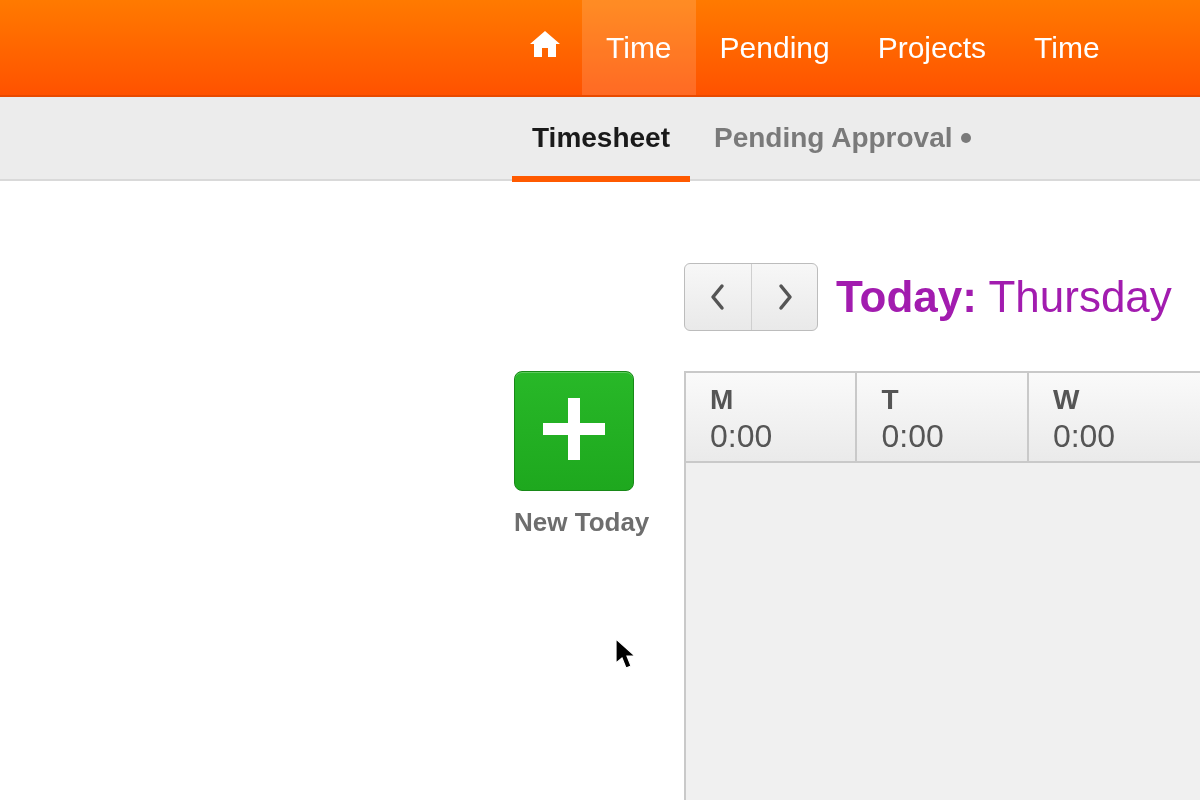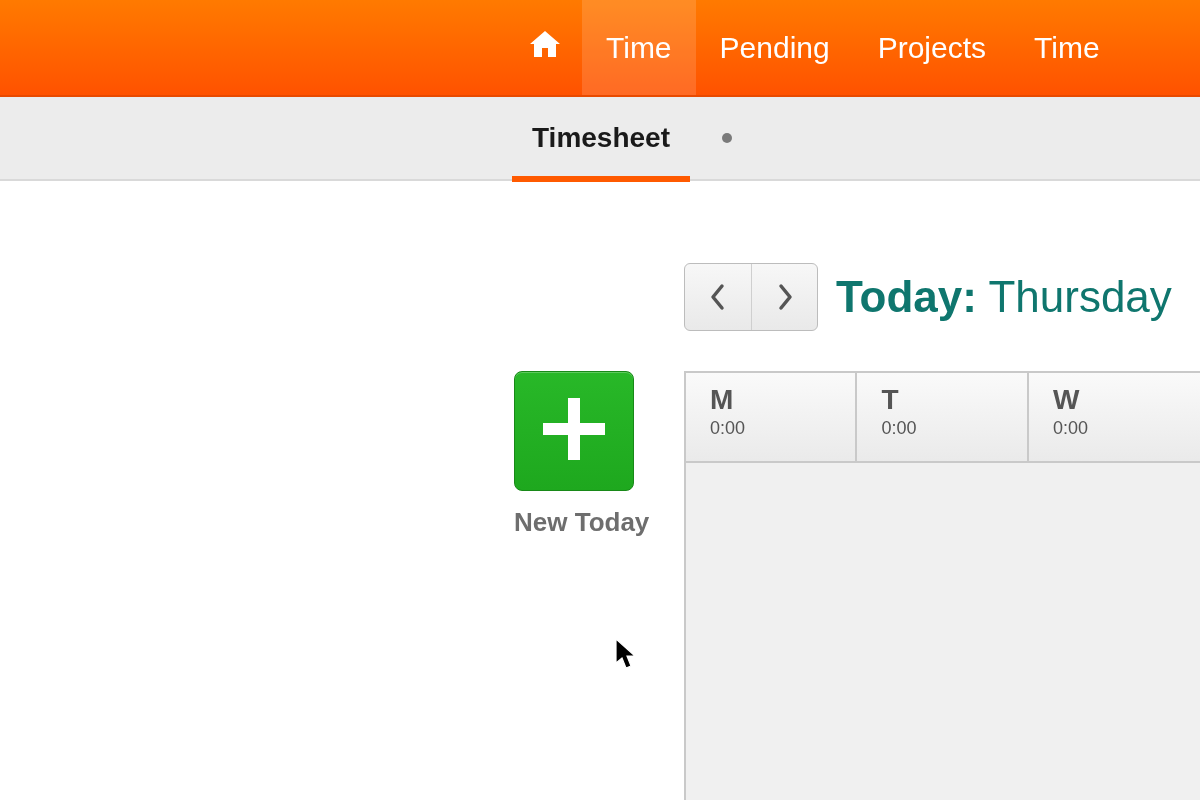--- a/index.html
+++ b/index.html
@@ -104,21 +104,21 @@
     align-items: center;
     justify-content: center;
     cursor: pointer;
   }
   .pager-btn + .pager-btn { border-left: 1px solid #cfcfcf; }
   .pager-btn svg { display:block; }
   .heading {
     margin-left: 18px;
     font-size: 44px;
     font-weight: 400;
-    color: #0f766e;
+    color: #a21caf;
     white-space: nowrap;
   }
   .heading .prefix { font-weight: 800; }
 
   
   .newentry {
     position: absolute;
     left: 514px;
     top: 190px;
     text-align: center;
@@ -166,21 +166,21 @@
     cursor: pointer;
   }
   .day-header:last-child { border-right: none; }
   .day-letter {
     font-size: 28px;
     font-weight: 700;
     color: #555;
     line-height: 1.1;
   }
   .day-total {
-    font-size: 18px;
+    font-size: 32px;
     font-weight: 400;
     color: #555;
     margin-top: 2px;
   }
   .week-body {
     height: calc(100% - 90px);
     background: #f0f0f0;
   }
 
   
@@ -215,20 +215,21 @@
     <span>Time</span>
   </div>
 </nav>
 
 <nav class="subnav">
   <div class="subnav-item active">
     <span>Timesheet</span>
   </div>
   <span class="subnav-gap"></span>
   <div class="subnav-item">
+    <span>Pending Approval</span>
     <span class="dot"></span>
   </div>
   <span class="subnav-gap"></span>
   <span class="subnav-gap"></span>
   <div class="subnav-item">
     
   </div>
 </nav>
 
 <div class="content">

